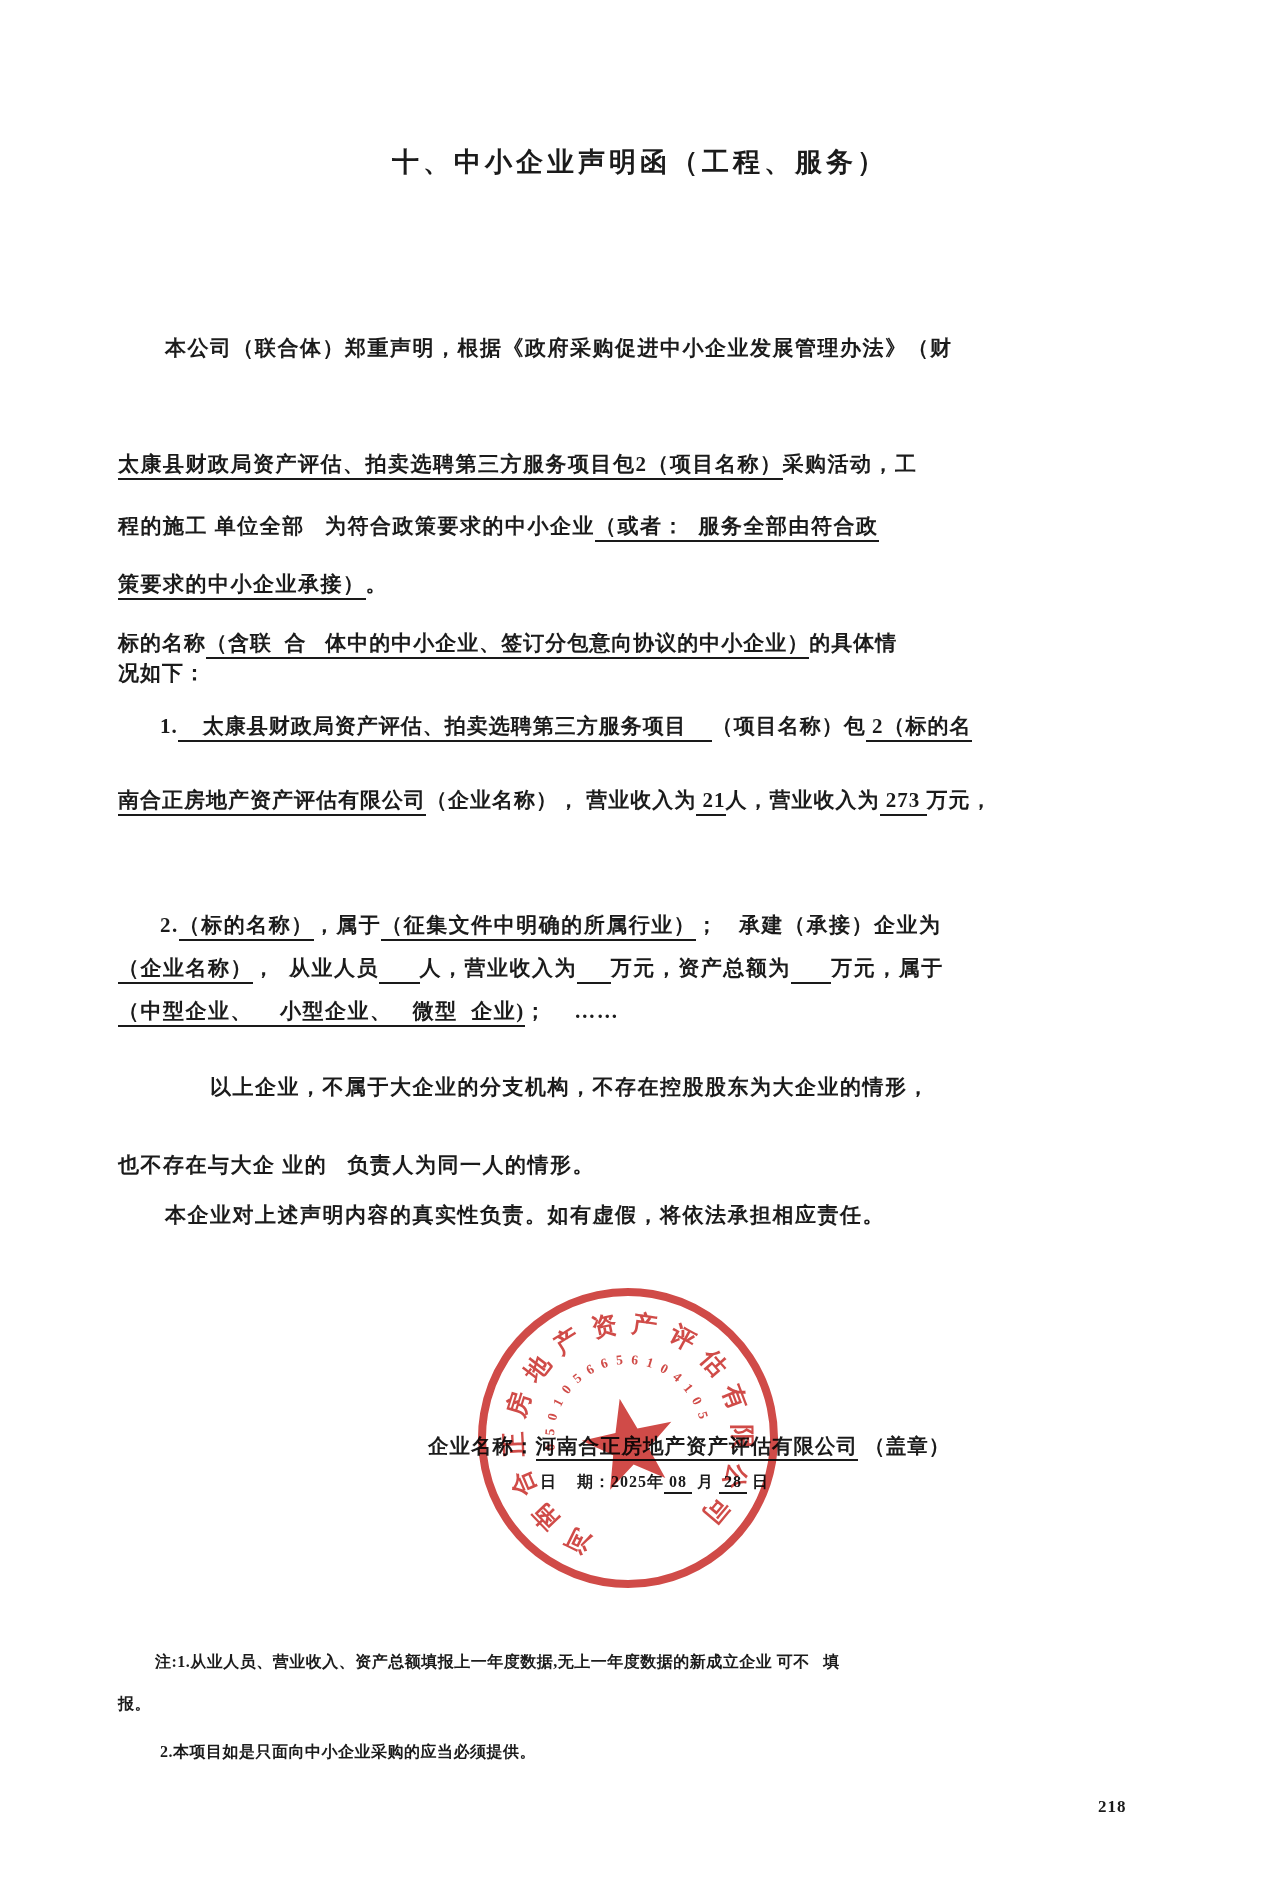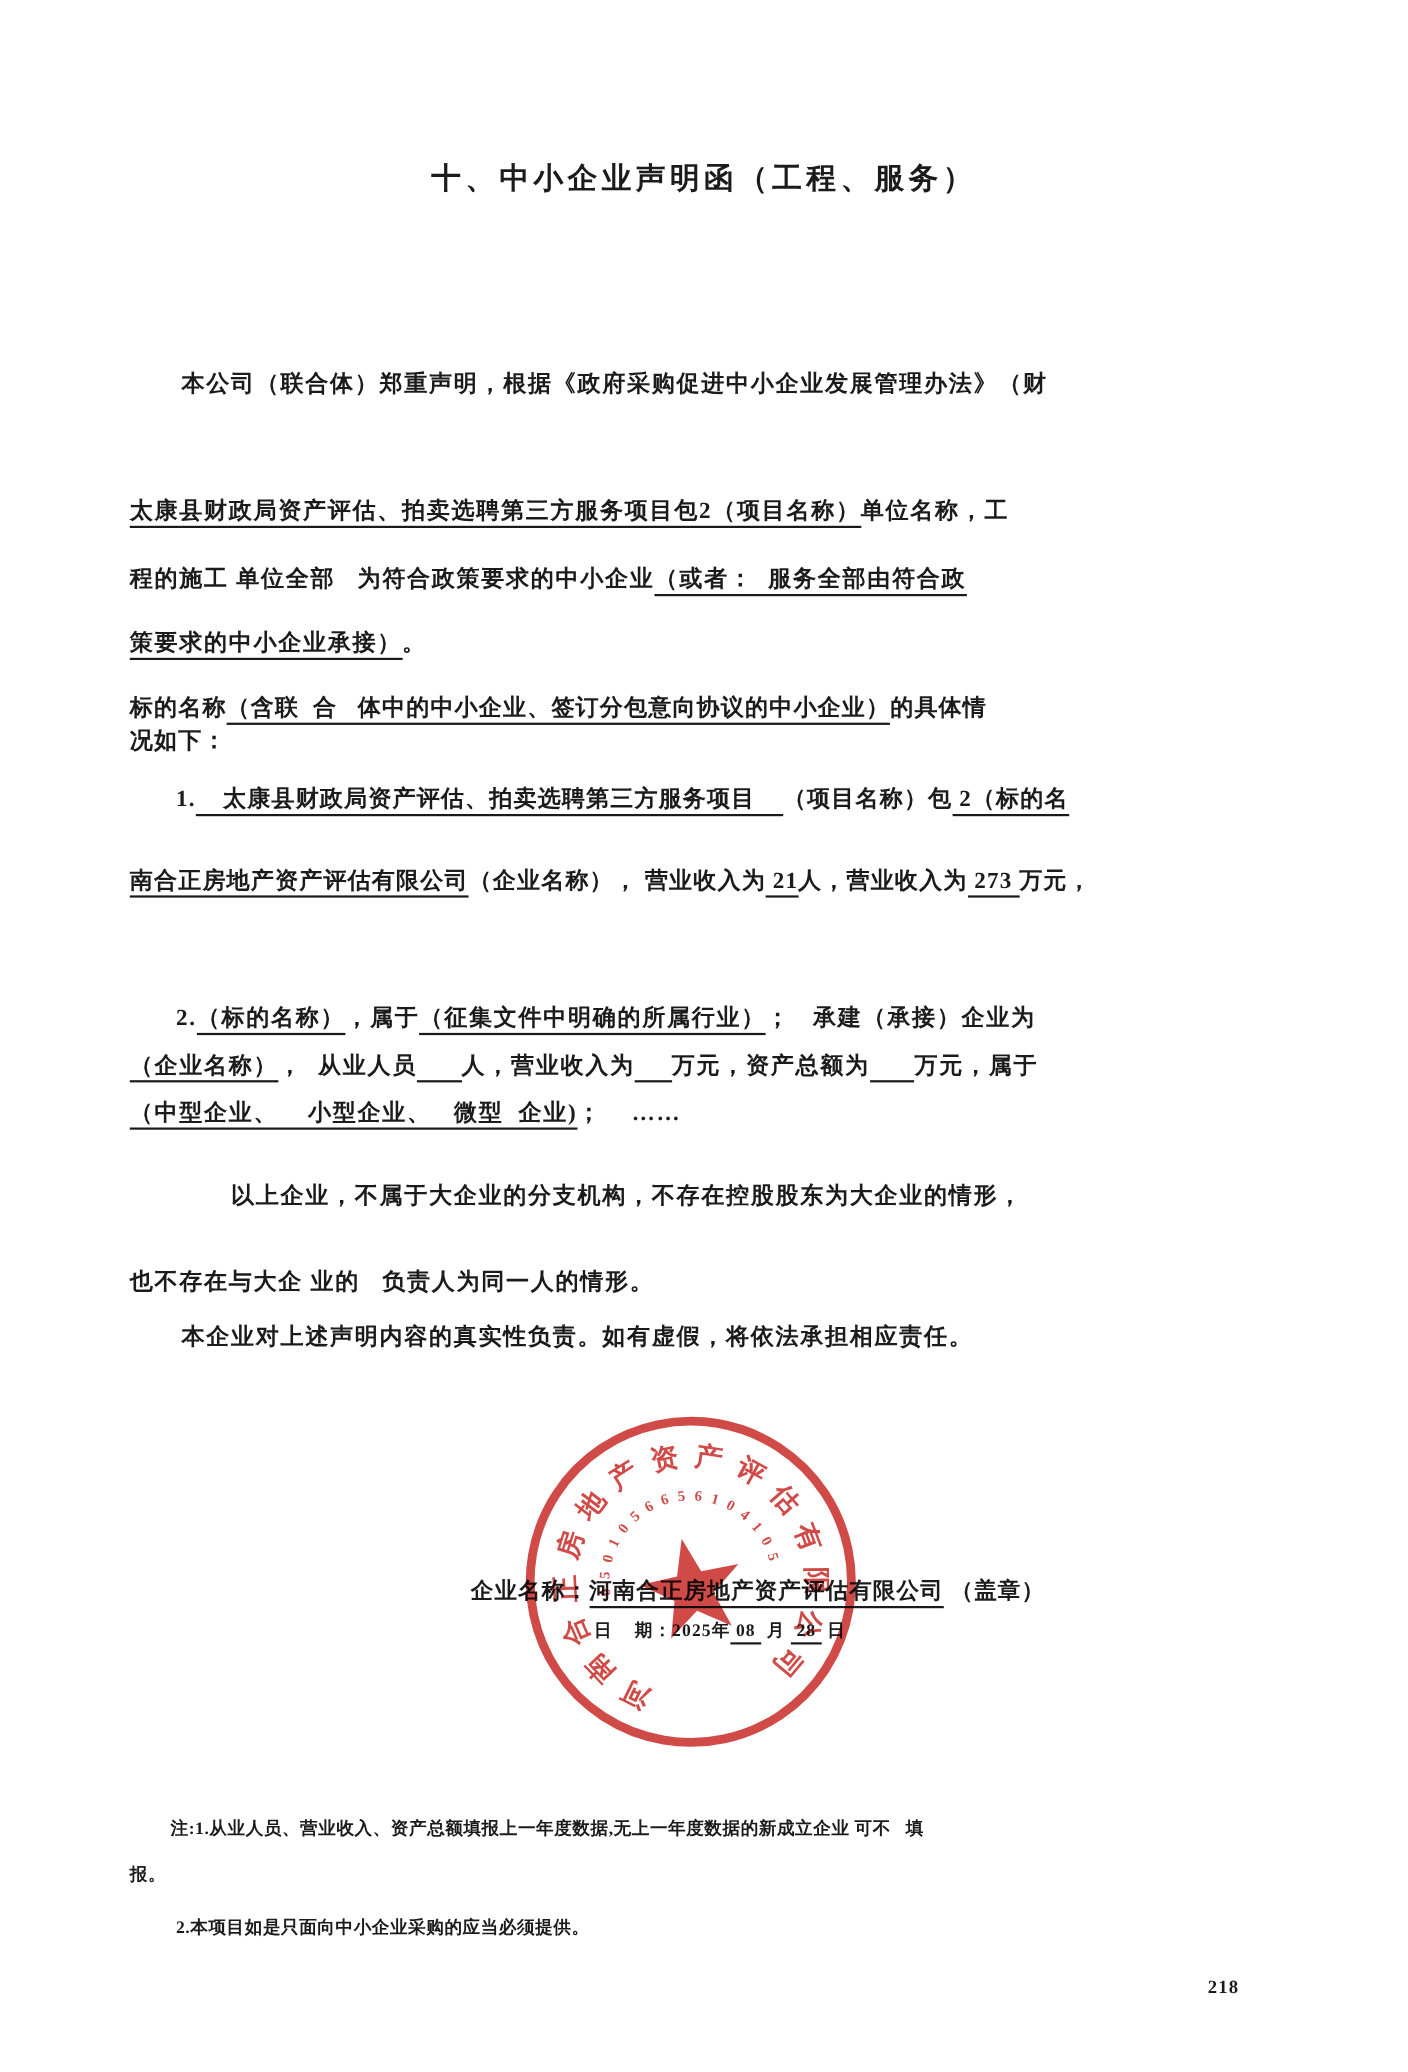--- a/index.html
+++ b/index.html
@@ -42,21 +42,21 @@
   }
 </style>
 </head>
 <body>
 
 <div class="page">
 
   <div class="doc-title">十、中小企业声明函（工程、服务）</div>
 
   <div class="line" style="left:165px;top:334px;"><span>本公司（联合体）郑重声明，根据《政府采购促进中小企业发展管理办法》（财</span></div>
-  <div class="line" style="left:118px;top:450px;"><span class="u">太康县财政局资产评估、拍卖选聘第三方服务项目包2（项目名称）</span><span>单位名称，工</span></div>
+  <div class="line" style="left:118px;top:450px;"><span class="u">太康县财政局资产评估、拍卖选聘第三方服务项目包2（项目名称）</span><span>采购活动，工</span></div>
   <div class="line" style="left:118px;top:512px;"><span>程的施工 单位全部   为符合政策要求的中小企业</span><span class="u">（或者：  服务全部由符合政</span></div>
   <div class="line" style="left:118px;top:570px;"><span class="u">策要求的中小企业承接）</span><span>。</span></div>
 
   <div class="line tight" style="left:118px;top:629px;"><span>标的名称</span><span class="u">（含联  合   体中的中小企业、签订分包意向协议的中小企业）</span><span>的具体情</span></div>
   <div class="line tight" style="left:118px;top:659px;"><span>况如下：</span></div>
 
   <div class="line tight" style="left:160px;top:712px;"><span>1.</span><span class="u">    太康县财政局资产评估、拍卖选聘第三方服务项目    </span><span>（项目名称）包</span><span class="u"> 2（标的名</span></div>
   <div class="line tight" style="left:118px;top:786px;"><span class="u">南合正房地产资产评估有限公司</span><span>（企业名称）， 营业收入为</span><span class="u"> 21</span><span>人，营业收入为</span><span class="u"> 273 </span><span>万元，</span></div>
 
   <div class="line" style="left:160px;top:911px;"><span>2.</span><span class="u">（标的名称）</span><span>，属于</span><span class="u">（征集文件中明确的所属行业）</span><span>；   承建（承接）企业为</span></div>

